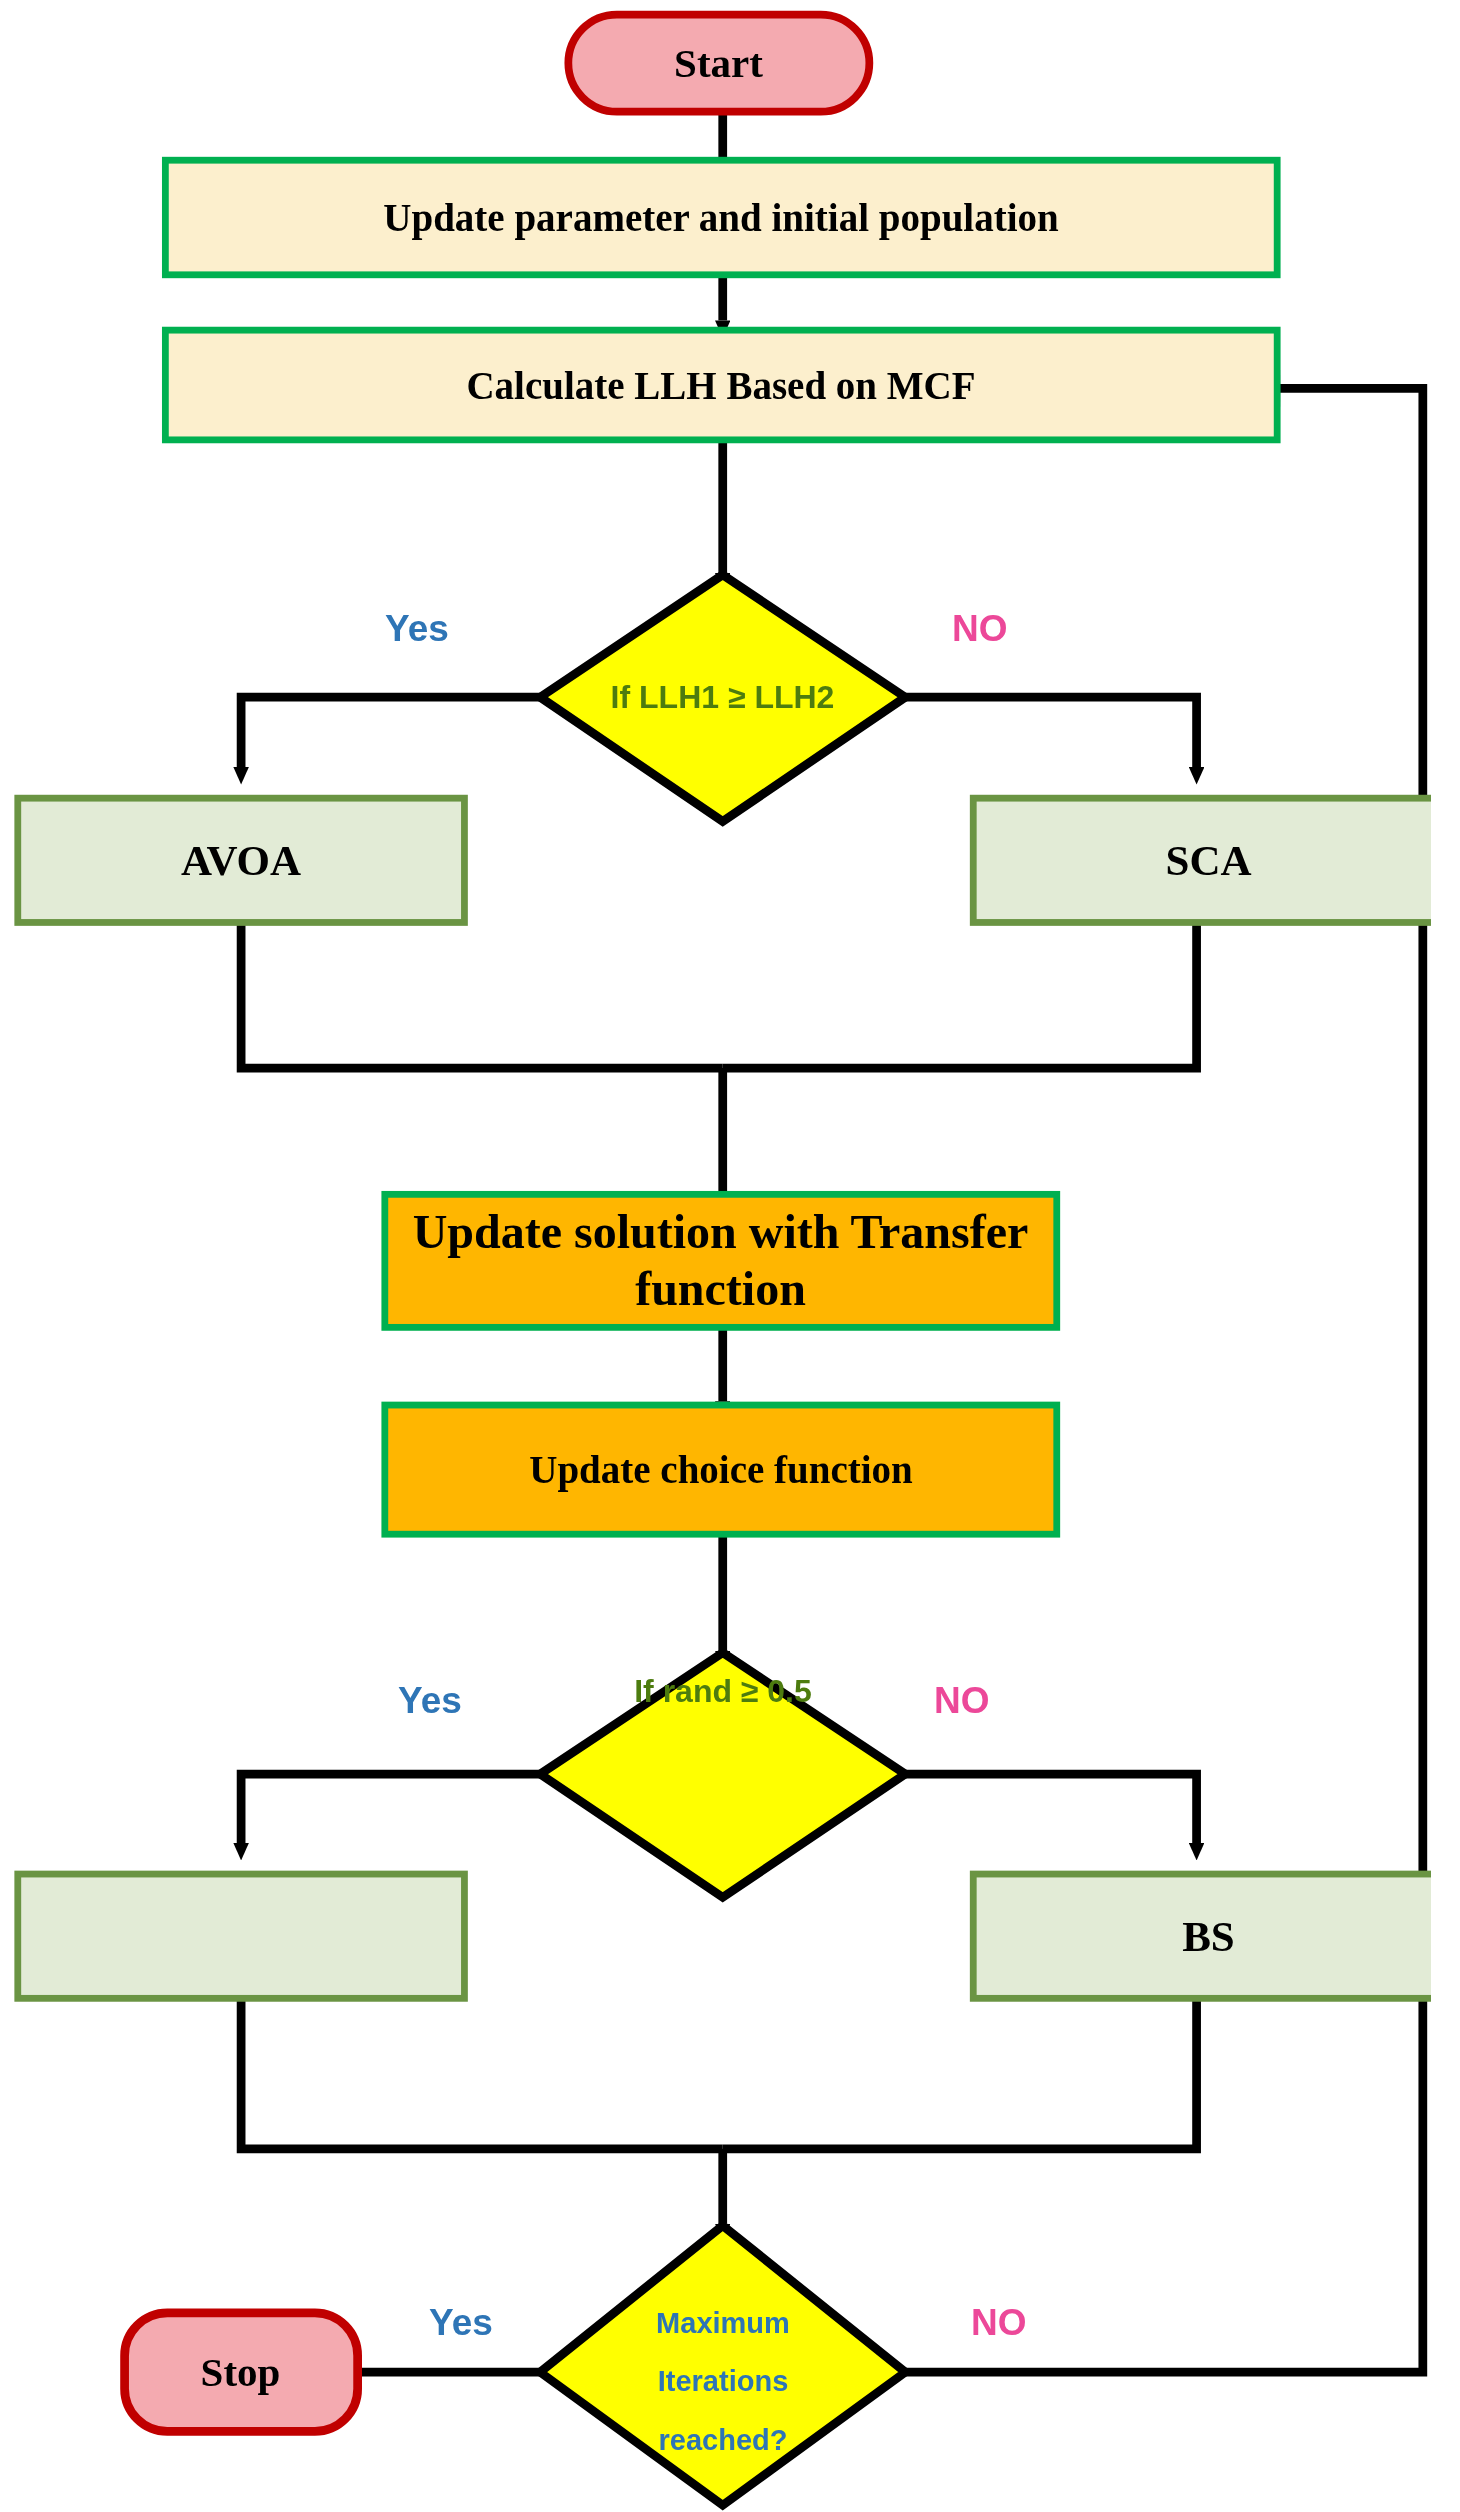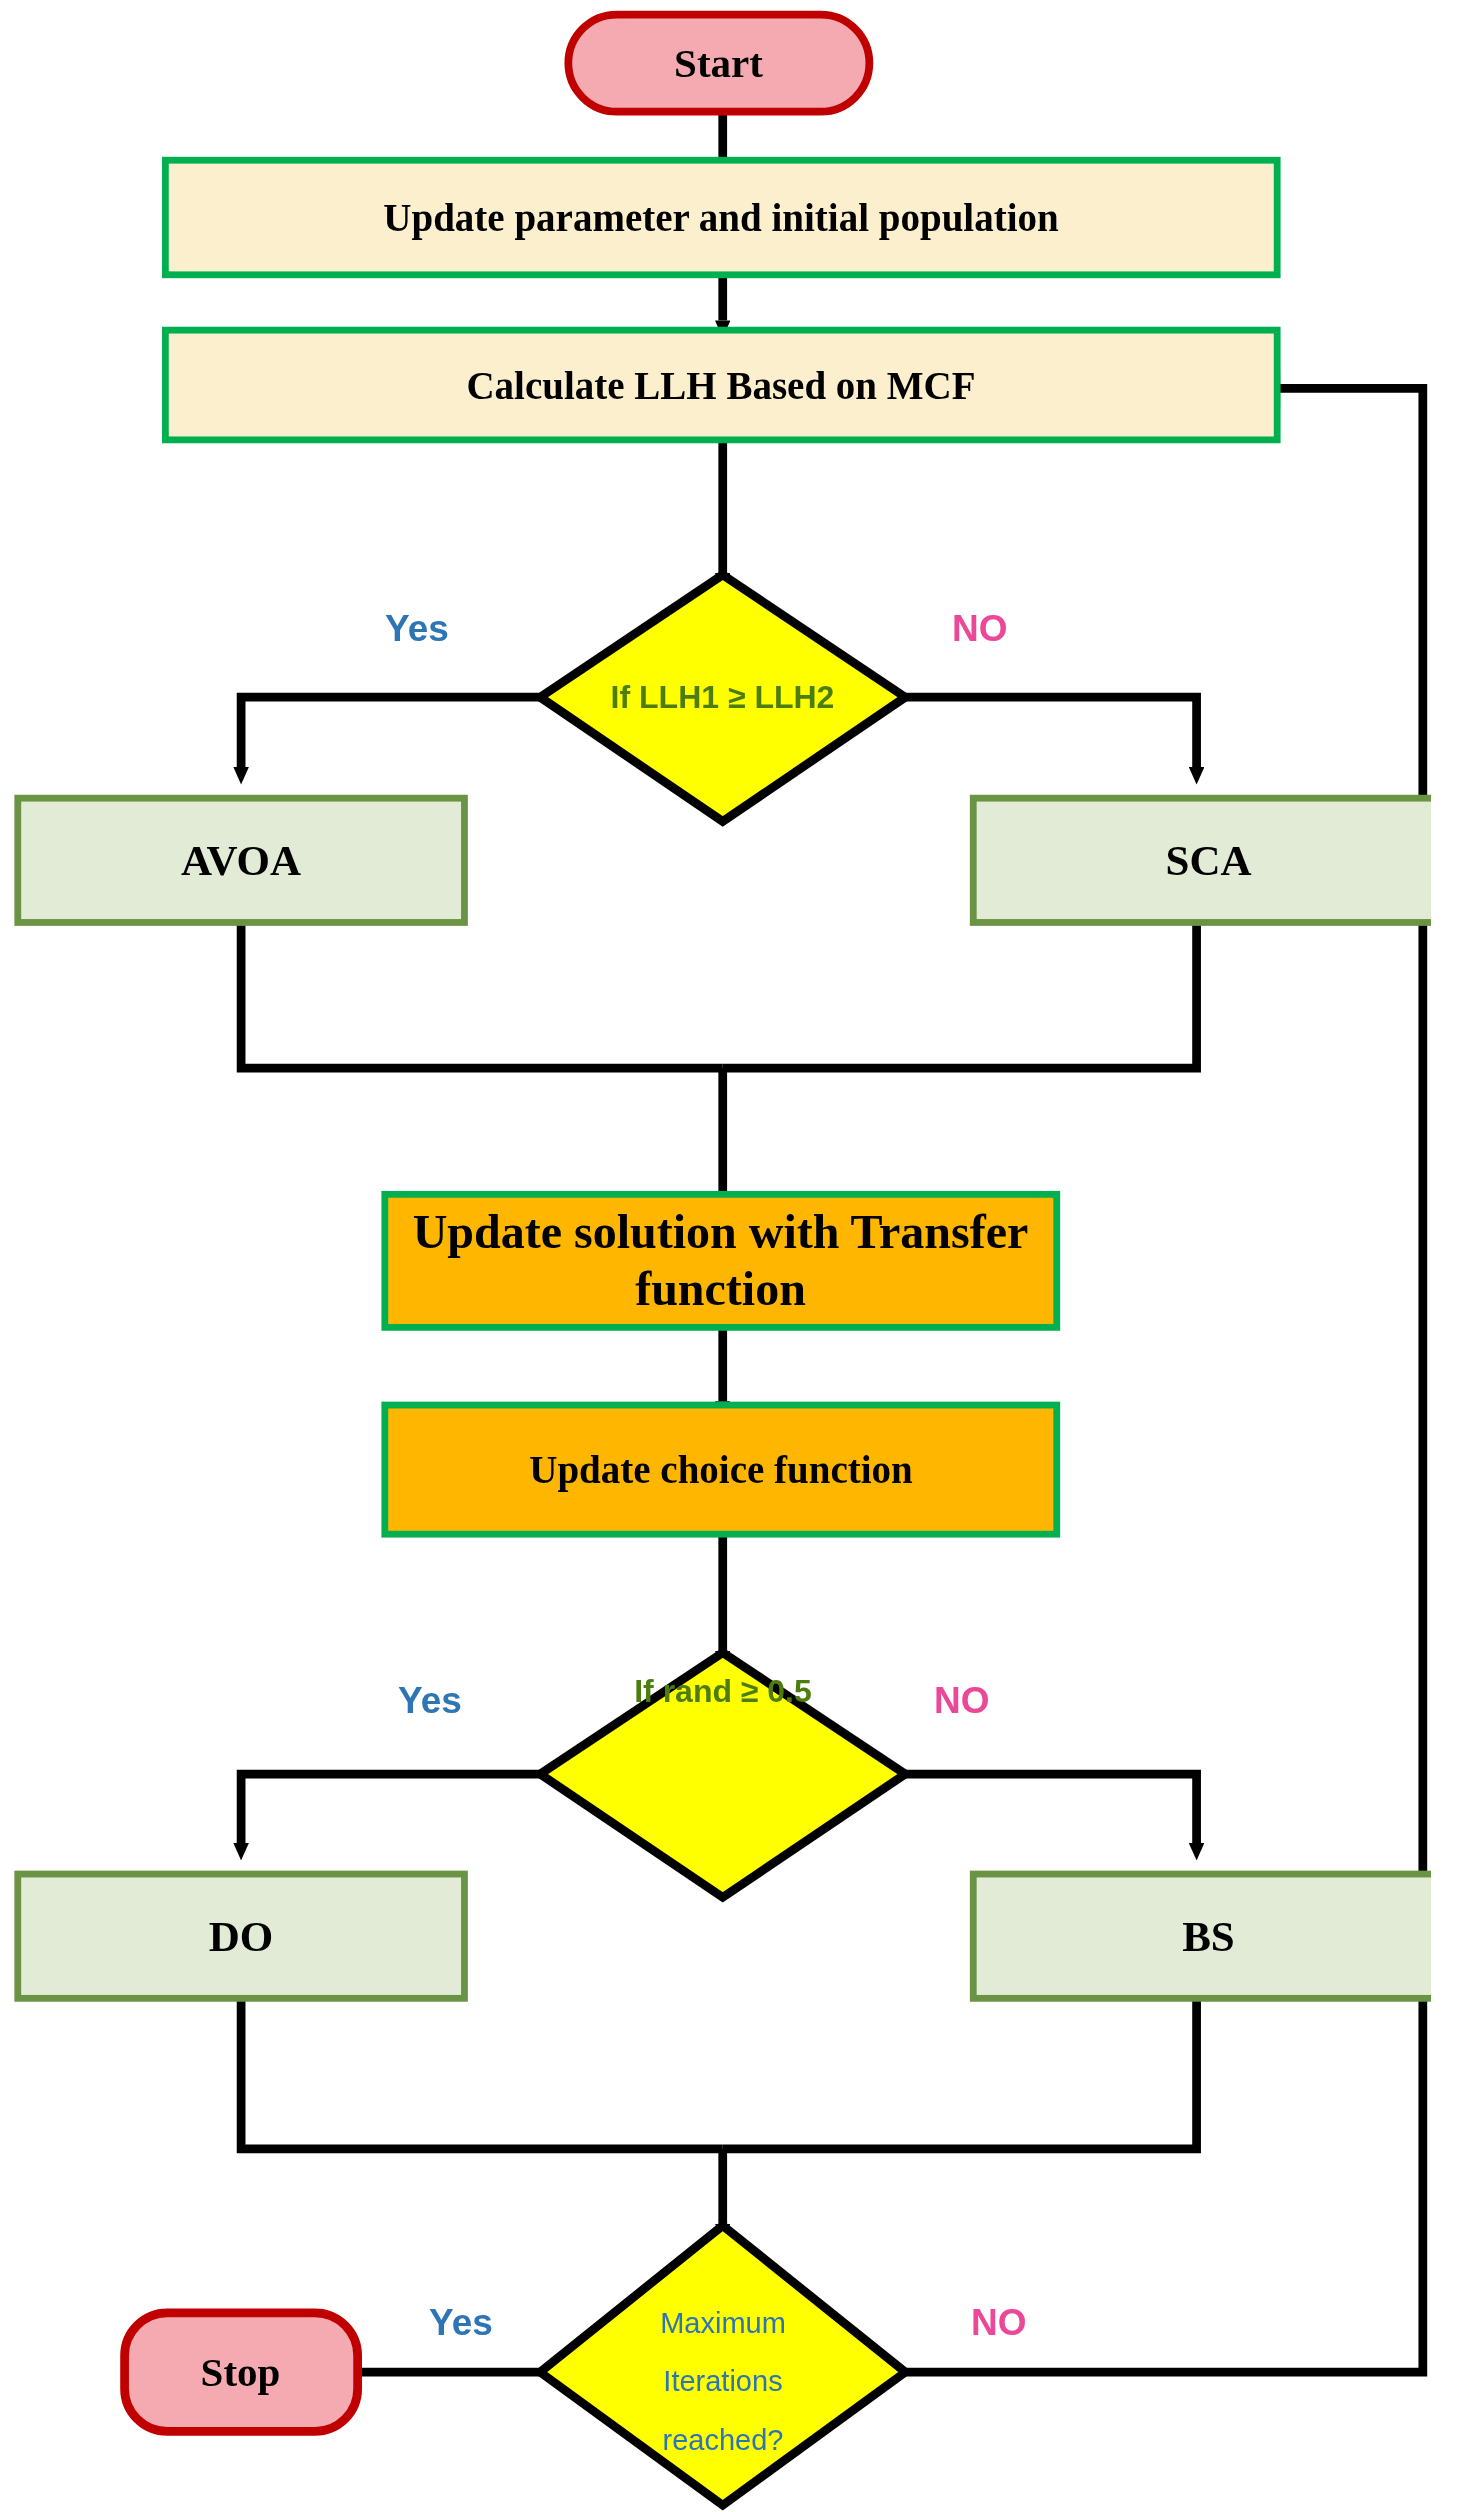--- a/index.html
+++ b/index.html
@@ -15,21 +15,21 @@
   .serif-bold{font-family:"Liberation Serif", serif;font-weight:bold;color:#000000;}
   .edgeLabel{
     position:absolute;
     font-family:"Liberation Sans", sans-serif;
     font-weight:bold;
     white-space:nowrap;
   }
   .lbl-yes{color:#2E75B6;}
   .lbl-no{color:#ec4899;}
   .diamond-txt{color:#4d7c0f;font-family:"Liberation Sans", sans-serif;font-weight:bold;}
-  .diamond-txt-blue{color:#2E75B6;font-family:"Liberation Sans", sans-serif;font-weight:normal;line-height:1.32;margin-top:20px;}
+  .diamond-txt-blue{color:#2E75B6;font-family:"Liberation Sans", sans-serif;font-weight:bold;line-height:1.32;margin-top:20px;}
 </style>
 </head>
 <body>
 
 <div id="stage">
 
   <svg viewBox="0 0 1504 2587" xmlns="http://www.w3.org/2000/svg">
     <defs>
       <marker id="arrowDown" markerWidth="18" markerHeight="16" refX="0" refY="8" orient="auto" markerUnits="userSpaceOnUse">
         <path d="M0,0 L18,8 L0,16 z" fill="#000000"></path>
@@ -116,21 +116,20 @@
   <div class="nodeText serif-bold" style="left:17.5px;top:798px;width:447px;height:124px;font-size:43px;">AVOA</div>
 
   <div class="nodeText serif-bold" style="left:973px;top:798px;width:471px;height:124px;font-size:43px;">SCA</div>
 
   <div class="nodeText serif-bold" style="left:400px;top:1194px;width:641px;height:133px;font-size:48px;line-height:1.18;">Update solution with Transfer function</div>
 
   <div class="nodeText serif-bold" style="left:385px;top:1405px;width:672px;height:129px;font-size:39px;">Update choice function</div>
 
   <div class="nodeText diamond-txt" style="left:554px;top:1663px;width:338px;height:56px;font-size:32px;">If rand ≥ 0.5</div>
 
-  <div class="nodeText serif-bold" style="left:17.5px;top:1874px;width:447px;height:124px;font-size:43px;">DO</div>
 
   <div class="nodeText serif-bold" style="left:973px;top:1874px;width:471px;height:124px;font-size:43px;">BS</div>
 
   <div class="nodeText" style="left:587px;top:2284px;width:272px;height:175px;flex-direction:column;">
     <span class="diamond-txt-blue" style="font-size:29px;">Maximum</span>
     <span class="diamond-txt-blue" style="font-size:29px;">Iterations</span>
     <span class="diamond-txt-blue" style="font-size:29px;">reached?</span>
   </div>
 
   <div class="nodeText serif-bold" style="left:124px;top:2313px;width:233px;height:118px;font-size:41px;">Stop</div>

